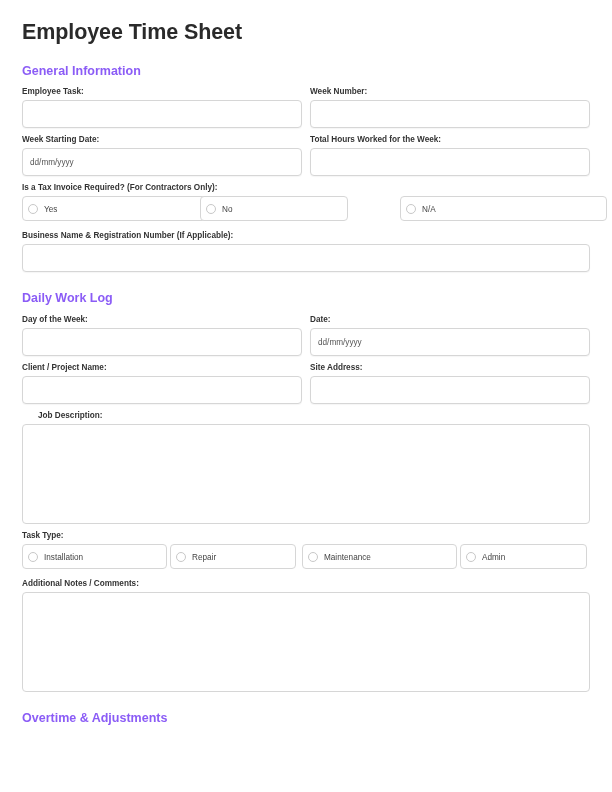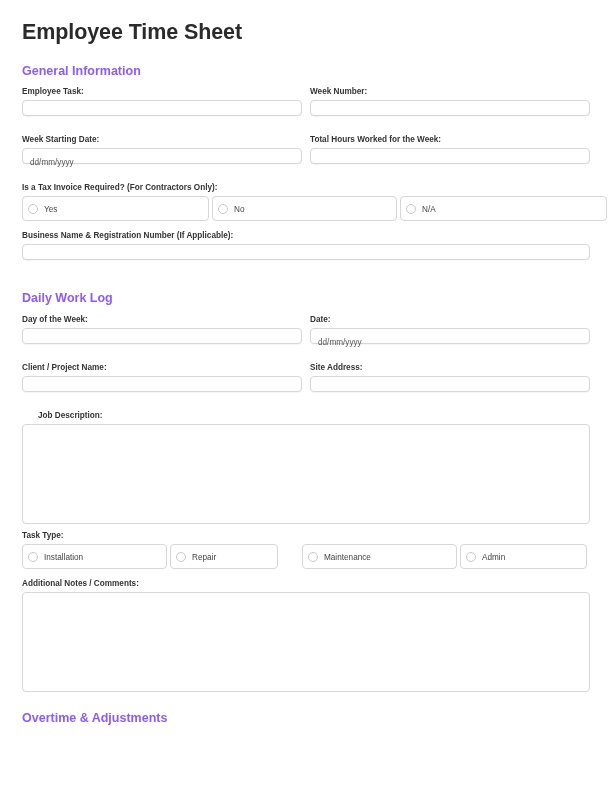--- a/index.html
+++ b/index.html
@@ -2,21 +2,21 @@
 <html><head>
   <meta charset="utf-8">
   <style>
     * { box-sizing: border-box; margin: 0; padding: 0; }
     html, body { width: 612px; height: 792px; background: #ffffff; overflow: hidden; }
     body { font-family: "Liberation Sans", sans-serif; color: #2b2b2b; position: relative; }
     .page { position: absolute; left: 22px; top: 0; width: 568px; }
     .title { position: absolute; left: 0; top: 20px; font-size: 21.5px; font-weight: bold; color: #2a2a2a; letter-spacing: -0.1px; }
     .section-title { position: absolute; left: 0; font-size: 12.5px; font-weight: bold; color: #8b5cf6; }
     .label { position: absolute; font-size: 8.2px; font-weight: bold; color: #333; }
-    .field { position: absolute; height: 16px; border: 1px solid #d6d6d6; border-radius: 4px; background: #fff; box-shadow: 0 1px 1px rgba(0,0,0,0.04); text-decoration: underline; }
+    .field { position: absolute; height: 28px; border: 1px solid #d6d6d6; border-radius: 4px; background: #fff; box-shadow: 0 1px 1px rgba(0,0,0,0.04); text-decoration: underline; }
     .field .ph { position: absolute; left: 7px; top: 9px; font-size: 8.2px; color: #555; }
     .radio-box { position: absolute; height: 25px; border: 1px solid #d6d6d6; border-radius: 4px; background: #fff; }
     .radio-circle { position: absolute; left: 5px; top: 6.5px; width: 10px; height: 10px; border: 1px solid #c8c8c8; border-radius: 50%; background: #fff; }
     .radio-label { position: absolute; left: 21px; top: 7.5px; font-size: 8.2px; color: #444; }
     .textarea { position: absolute; border: 1px solid #d6d6d6; border-radius: 4px; background: #fff; }
   </style>
 </head>
 <body>
 
 <div class="page">
@@ -36,21 +36,21 @@
   </div>
 
   <div class="label" style="left:288px; top:135px;">Total Hours Worked for the Week:</div>
   <div class="field" style="left:288px; top:148px; width:280px;"></div>
 
   <div class="label" style="left:0; top:183px;">Is a Tax Invoice Required? (For Contractors Only):</div>
   <div class="radio-box" style="left:0; top:196px; width:187px;text-align:right;">
     <span class="radio-circle"></span>
     <span class="radio-label">Yes</span>
   </div>
-  <div class="radio-box" style="left:190px; top:196px; width:185px;">
+  <div class="radio-box" style="left:178px; top:196px; width:148px;">
     <span class="radio-circle"></span>
     <span class="radio-label">No</span>
   </div>
   <div class="radio-box" style="left:378px; top:196px; width:207px;">
     <span class="radio-circle"></span>
     <span class="radio-label">N/A</span>
   </div>
 
   <div class="label" style="left:0; top:231px;">Business Name &amp; Registration Number (If Applicable):</div>
   <div class="field" style="left:0; top:244px; width:568px;"></div>
@@ -72,21 +72,21 @@
   <div class="field" style="left:288px; top:376px; width:280px;"></div>
 
   <div class="label" style="left:16px; top:411px;">Job Description:</div>
   <div class="textarea" style="left:0; top:424px; width:568px; height:100px;"></div>
 
   <div class="label" style="left:0; top:531px;">Task Type:</div>
   <div class="radio-box" style="left:0; top:544px; width:145px;">
     <span class="radio-circle"></span>
     <span class="radio-label">Installation</span>
   </div>
-  <div class="radio-box" style="left:148px; top:544px; width:108px;">
+  <div class="radio-box" style="left:148px; top:544px; width:126px;">
     <span class="radio-circle"></span>
     <span class="radio-label">Repair</span>
   </div>
   <div class="radio-box" style="left:280px; top:544px; width:155px;">
     <span class="radio-circle"></span>
     <span class="radio-label">Maintenance</span>
   </div>
   <div class="radio-box" style="left:438px; top:544px; width:127px;">
     <span class="radio-circle"></span>
     <span class="radio-label">Admin</span>

